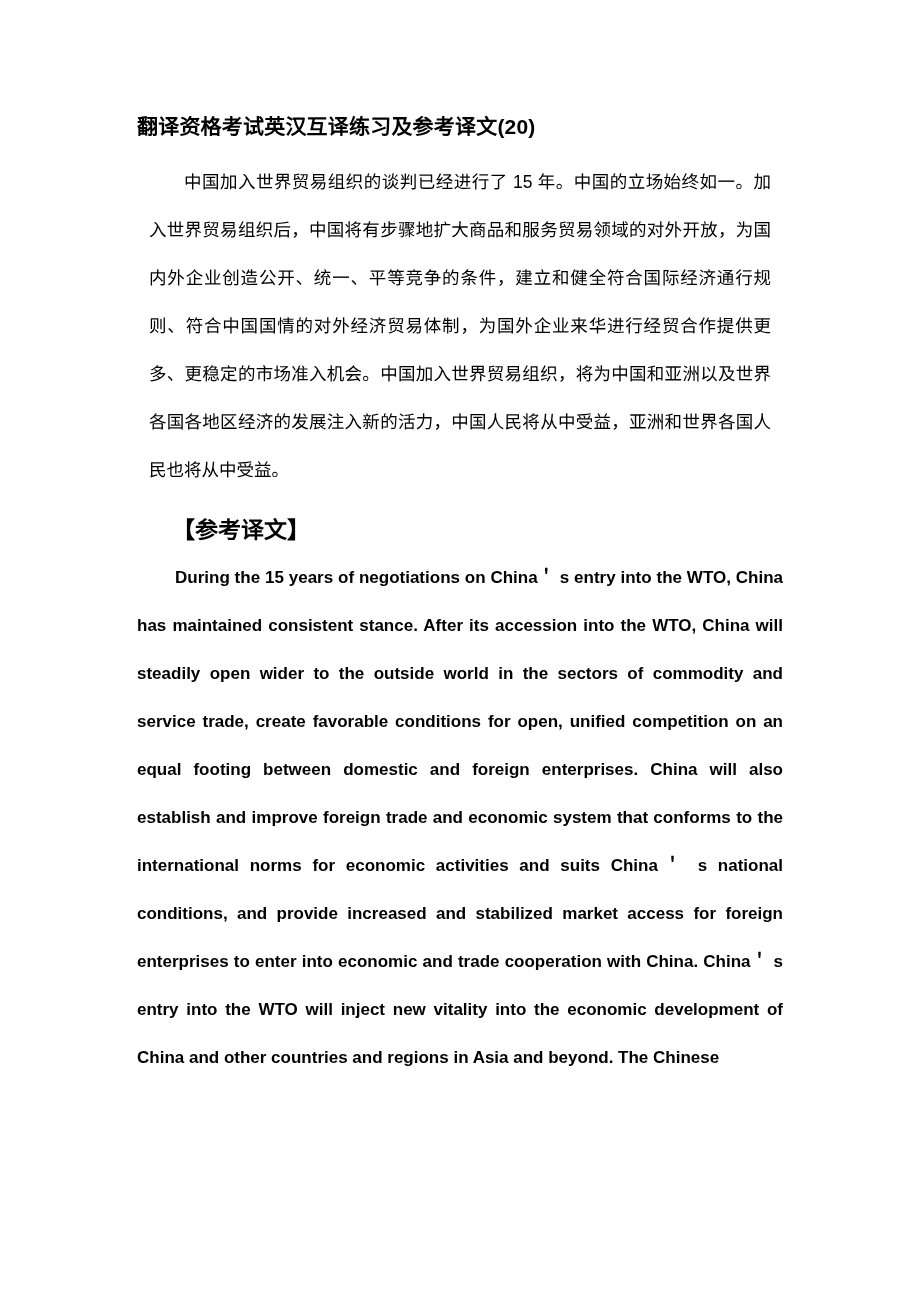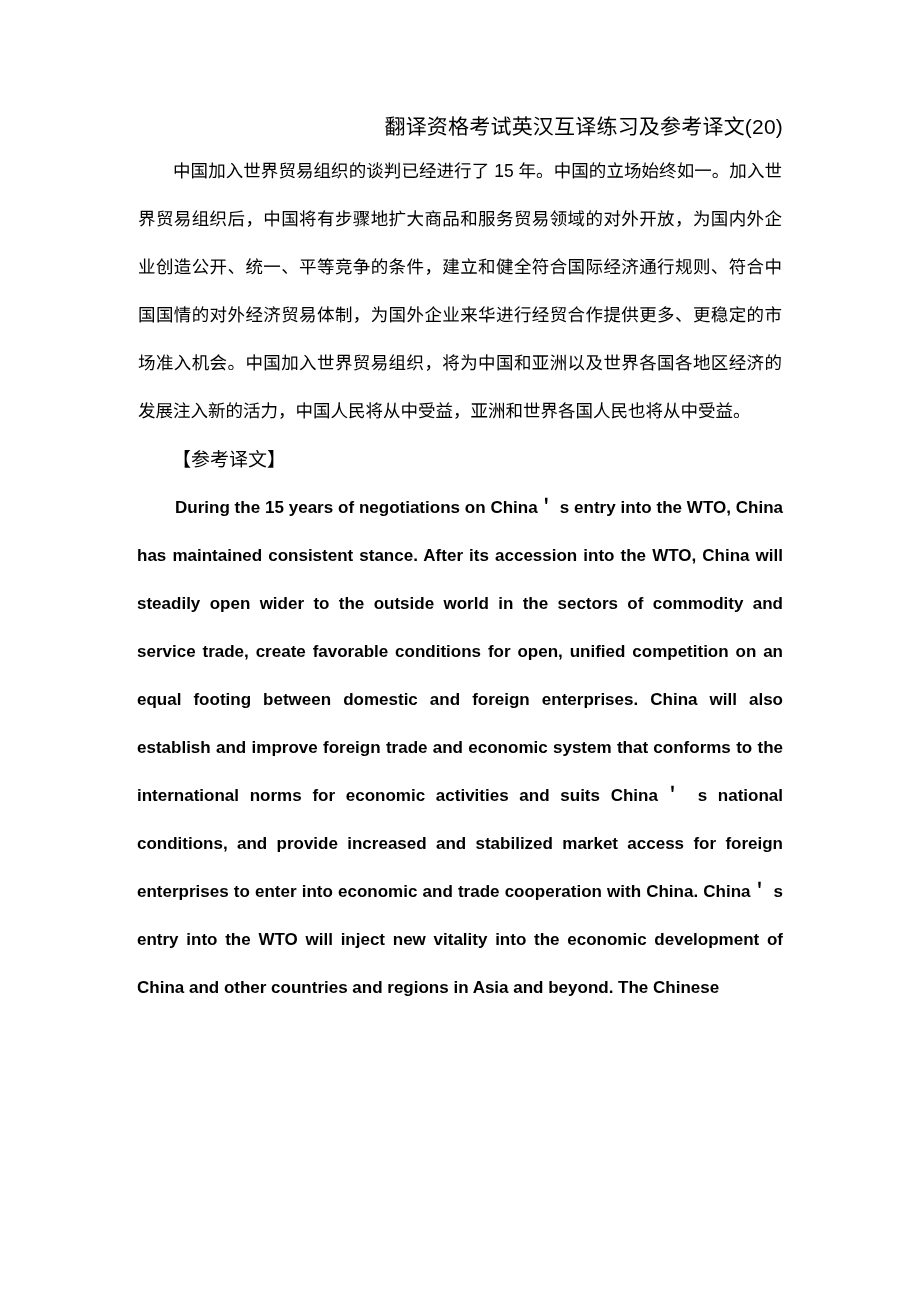--- a/index.html
+++ b/index.html
@@ -21,55 +21,55 @@
     box-sizing: border-box;
   }
   .content {
     position: absolute;
     left: 137px;
     top: 112px;
     width: 646px;
   }
   .doc-title {
     font-size: 21px;
-    font-weight: normal;
-    text-align: right;
+    font-weight: bold;
+    text-align: left;
     letter-spacing: 0.2px;
     line-height: 30px;
     margin: 0 0 0 0;
     padding: 0;
     white-space: nowrap;
   }
   .section-label {
     font-size: 17.5px;
     line-height: 48px;
     margin: 0;
     padding: 0;
     text-indent: 35px;
     font-weight: normal;
   }
   .cn-para {
     font-size: 17.5px;
     line-height: 48px;
-    margin: 1px;
+    margin: 12px;
     padding: 0;
     text-align: justify;
     text-align-last: left;
     text-indent: 35px;
     text-justify: inter-ideograph;
     word-break: break-all;
     font-weight: normal;
   }
   .bracket-label {
-    font-size: 19px;
+    font-size: 23px;
     line-height: 48px;
     margin: 0;
     padding: 0;
     text-indent: 35px;
-    font-weight: normal;
+    font-weight: bold;
   }
   .en-para {
     font-size: 17px;
     line-height: 48px;
     margin: 0;
     padding: 0;
     text-align: justify;
     text-align-last: left;
     text-indent: 38px;
     font-weight: bold;

